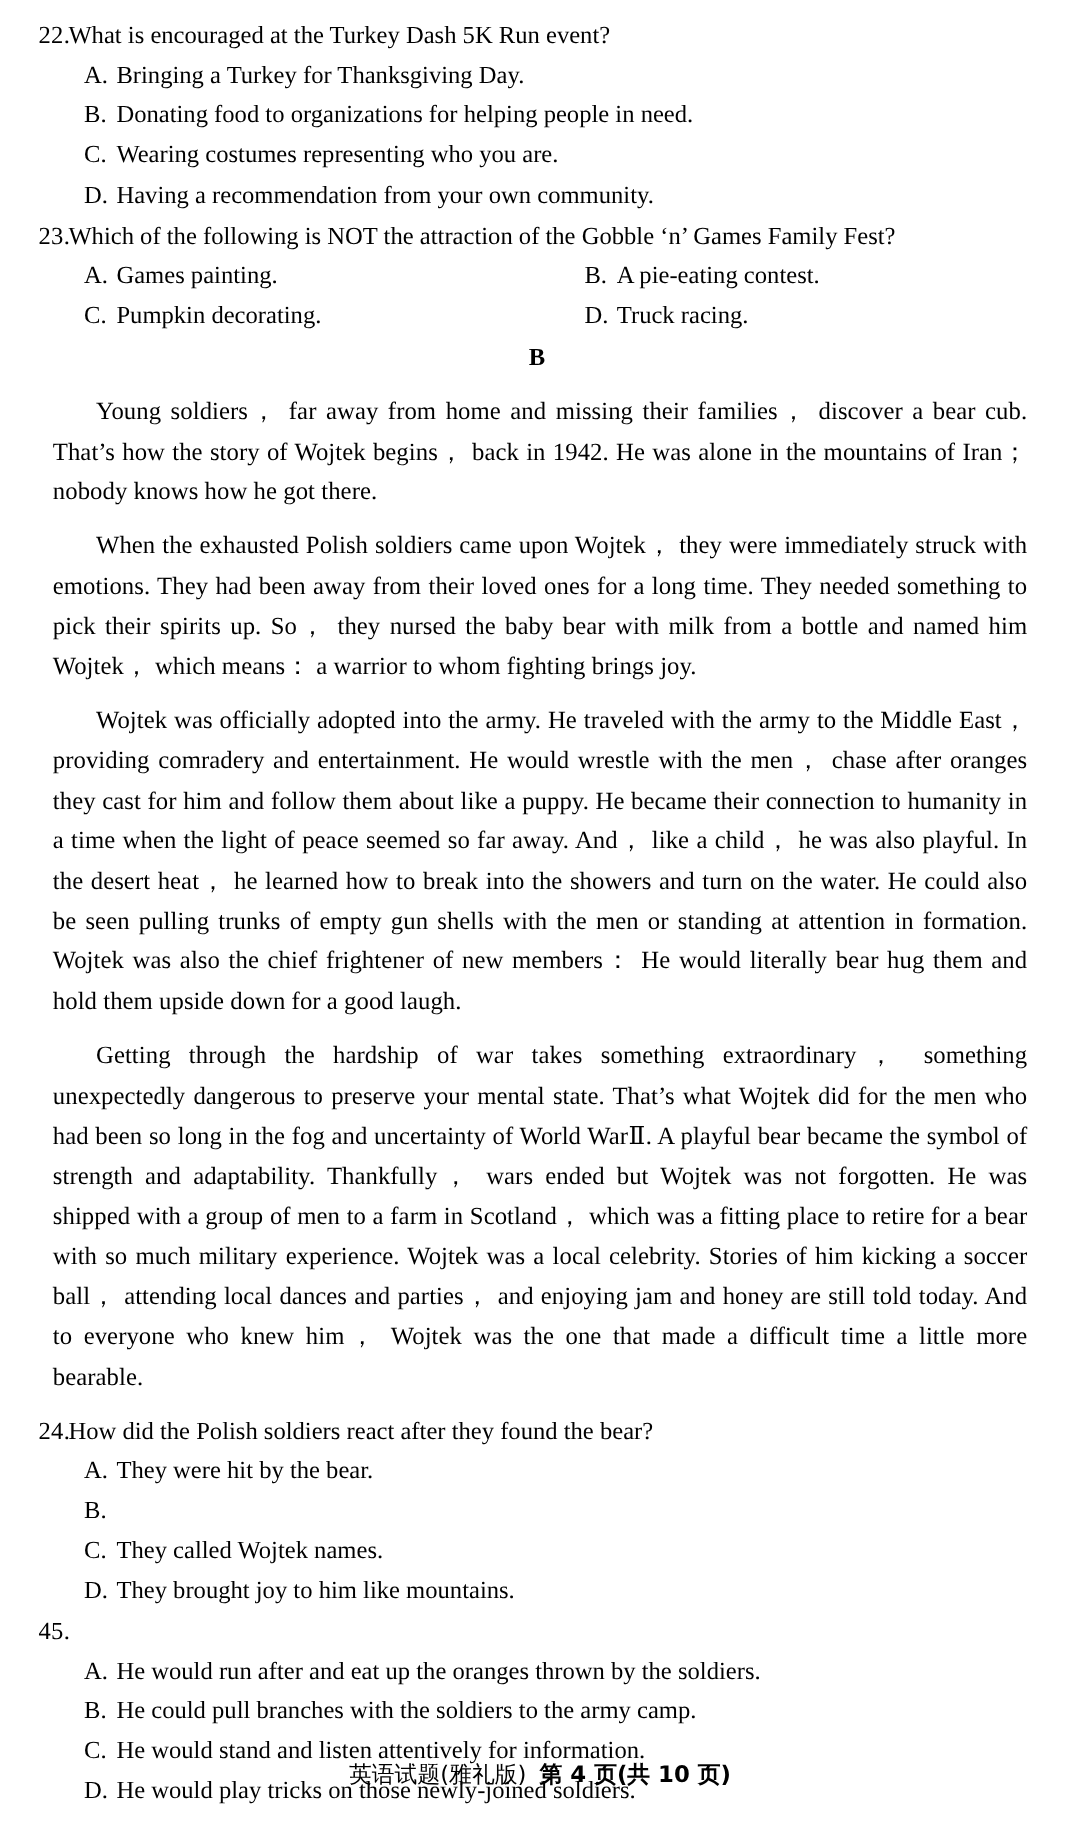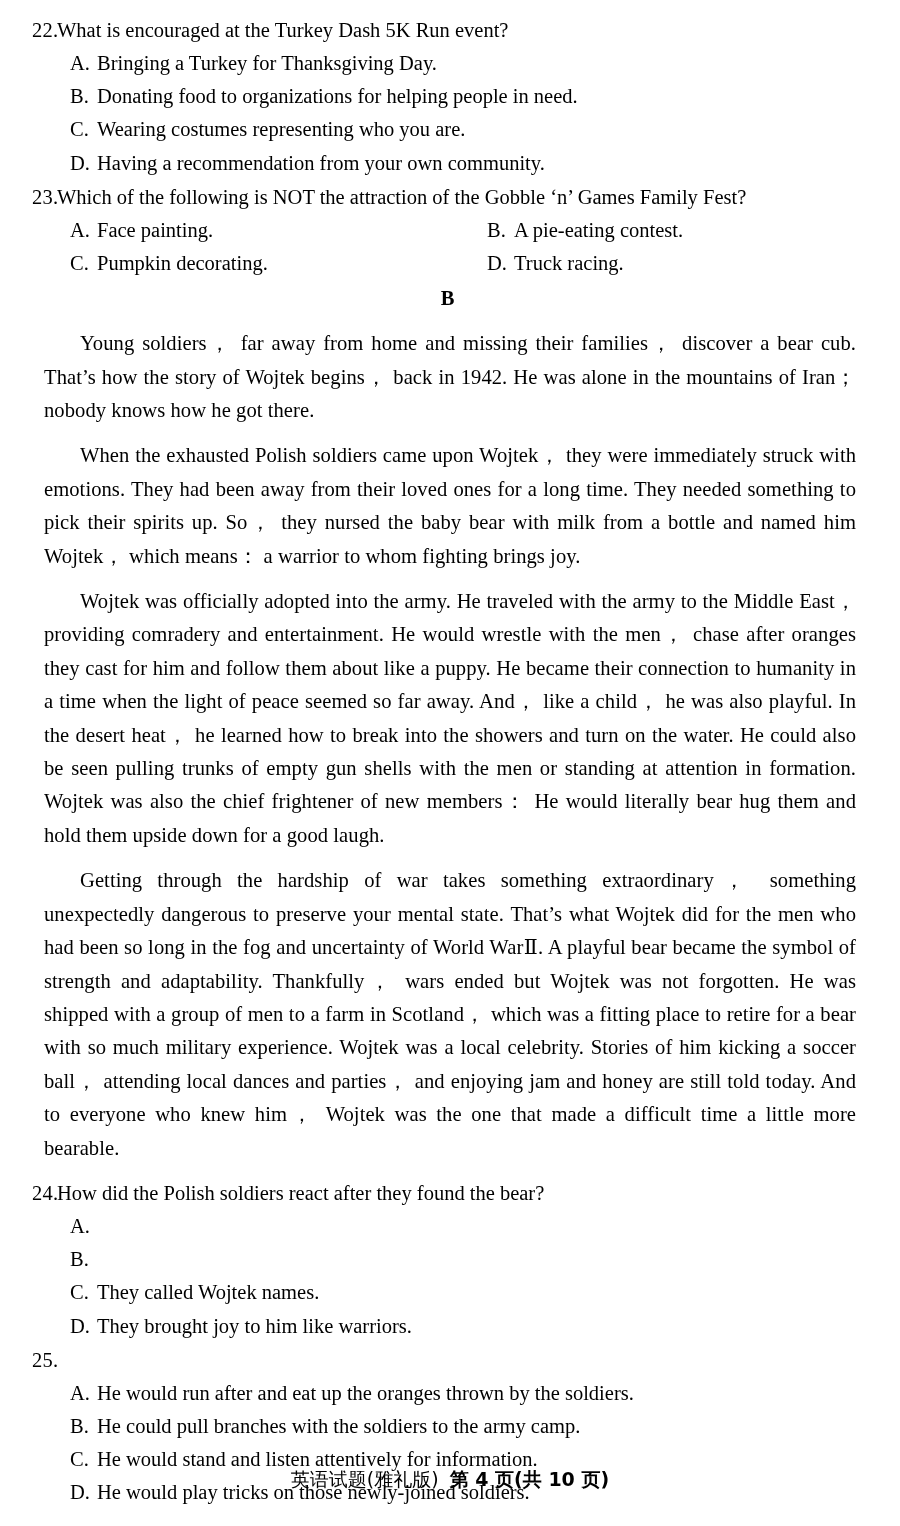--- a/index.html
+++ b/index.html
@@ -164,21 +164,21 @@
     </div>
 
     <div class="question">
       <div class="q-stem">
         <span class="q-num">23.</span>
         <span class="q-text">Which of the following is NOT the attraction of the Gobble ‘n’ Games Family Fest?</span>
       </div>
       <ul class="opts-grid">
         <li class="opt">
           <span class="opt-letter">A.</span>
-          <span class="opt-text">Face painting.</span>
+          <span class="opt-text">Games painting.</span>
         </li>
         <li class="opt">
           <span class="opt-letter">B.</span>
           <span class="opt-text">A pie-eating contest.</span>
         </li>
         <li class="opt">
           <span class="opt-letter">C.</span>
           <span class="opt-text">Pumpkin decorating.</span>
         </li>
         <li class="opt">
@@ -198,38 +198,39 @@
     </div>
 
     <div class="question">
       <div class="q-stem">
         <span class="q-num">24.</span>
         <span class="q-text">How did the Polish soldiers react after they found the bear?</span>
       </div>
       <ul class="opts">
         <li class="opt">
           <span class="opt-letter">A.</span>
+          <span class="opt-text">They were hit by the bear.</span>
         </li>
         <li class="opt">
           <span class="opt-letter">B.</span>
         </li>
         <li class="opt">
           <span class="opt-letter">C.</span>
           <span class="opt-text">They called Wojtek names.</span>
         </li>
         <li class="opt">
           <span class="opt-letter">D.</span>
-          <span class="opt-text">They brought joy to him like warriors.</span>
-        </li>
-      </ul>
-    </div>
-
-    <div class="question">
-      <div class="q-stem">
-        <span class="q-num">25.</span>
+          <span class="opt-text">They brought joy to him like mountains.</span>
+        </li>
+      </ul>
+    </div>
+
+    <div class="question">
+      <div class="q-stem">
+        <span class="q-num">45.</span>
       </div>
       <ul class="opts">
         <li class="opt">
           <span class="opt-letter">A.</span>
           <span class="opt-text">He would run after and eat up the oranges thrown by the soldiers.</span>
         </li>
         <li class="opt">
           <span class="opt-letter">B.</span>
           <span class="opt-text">He could pull branches with the soldiers to the army camp.</span>
         </li>

